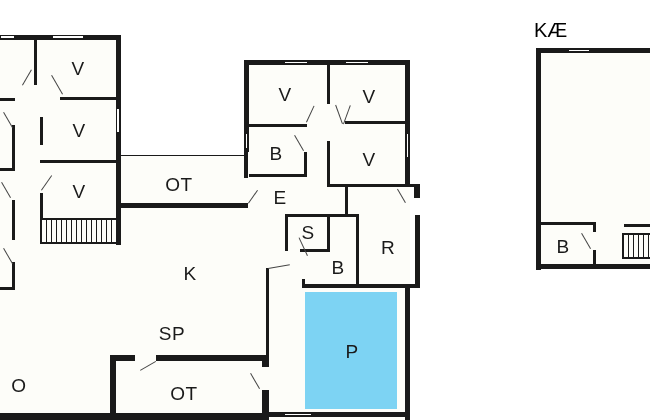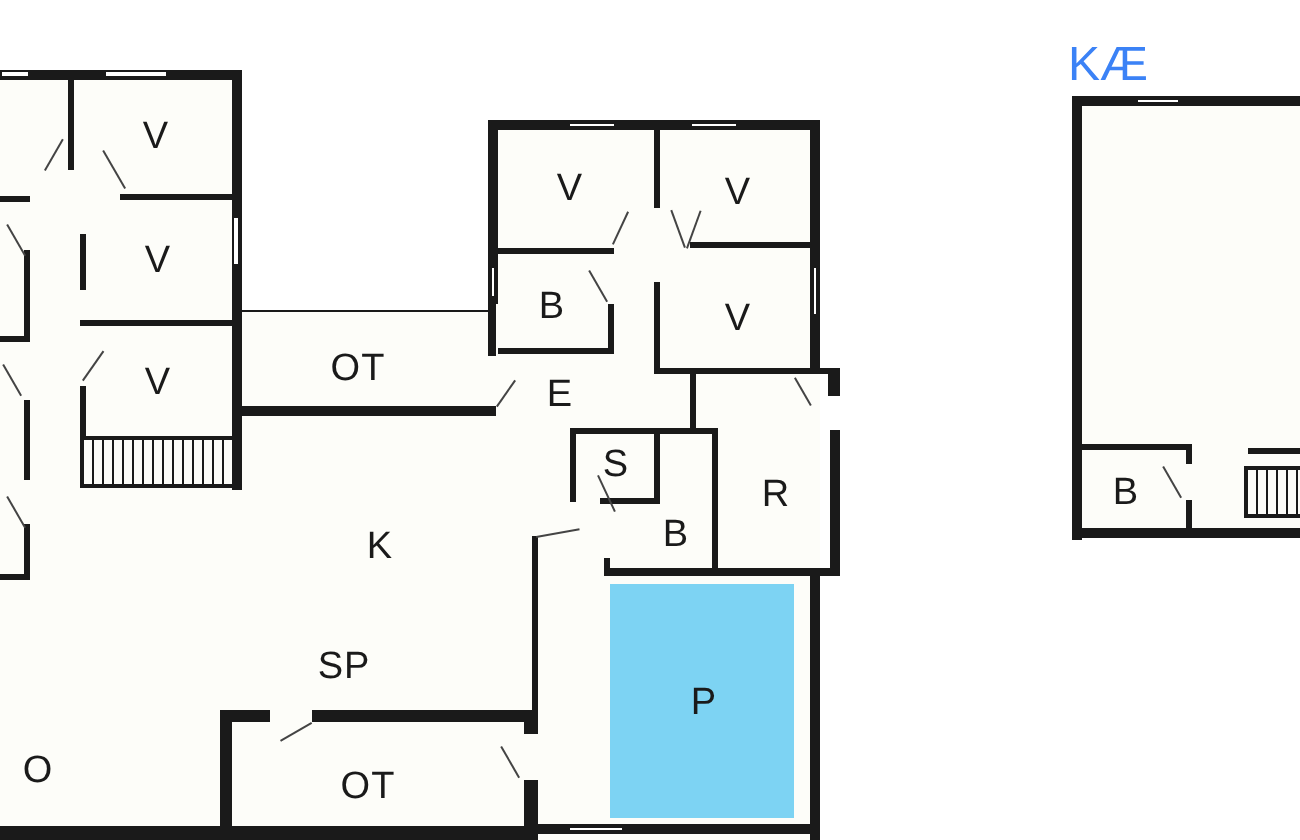--- a/index.html
+++ b/index.html
@@ -6,21 +6,21 @@
   body { width: 650px; height: 420px; background: #ffffff; overflow: hidden; position: relative; font-family: "Liberation Sans", sans-serif; }
   .plan { position: absolute; left: 0; top: 0; width: 650px; height: 420px; }
   .floor { position: absolute; background: #fdfdf9; }
   .w { position: absolute; background: #1a1a1a; }
   .win { position: absolute; background: #ffffff; border: 1px solid #1a1a1a; box-sizing: border-box; }
   .label { position: absolute; font-size: 19px; color: #1a1a1a; transform: translate(-50%, -50%); white-space: nowrap; letter-spacing: 0.5px; }
   .pool { position: absolute; background: #7dd3f3; }
   .door { position: absolute; height: 1px; background: #444; transform-origin: 0 0; }
   .stairs { position: absolute; border: 2px solid #1a1a1a; box-sizing: border-box;
     background: repeating-linear-gradient(90deg, #fdfdf9 0, #fdfdf9 4px, #1a1a1a 4px, #1a1a1a 5px); }
-  .title { position: absolute; font-size: 24px; color: #3b82f6; }
+  .title { position: absolute; font-size: 20px; color: #000000; }
 </style>
 </head>
 <body>
 
 <div class="plan">
 
   <div class="floor" style="left:0;top:36px;width:120px;height:384px;"></div>
   <div class="floor" style="left:0;top:205px;width:270px;height:215px;"></div>
   <div class="floor" style="left:245px;top:62px;width:165px;height:358px;"></div>
   <div class="floor" style="left:120px;top:155px;width:128px;height:52px;"></div>

